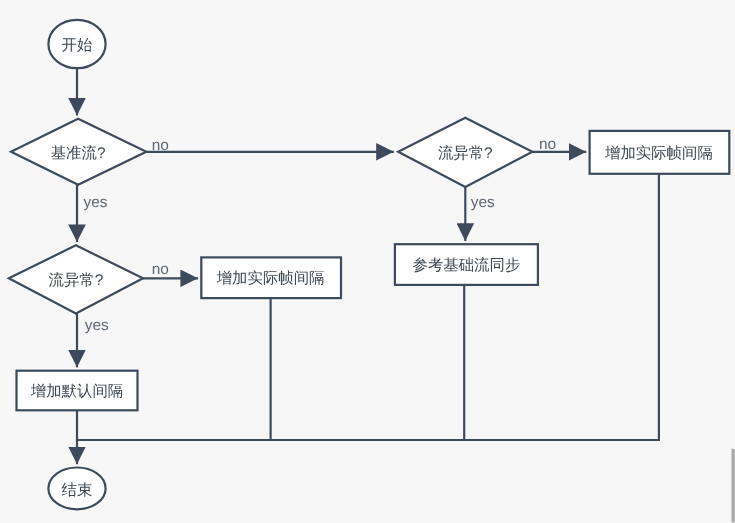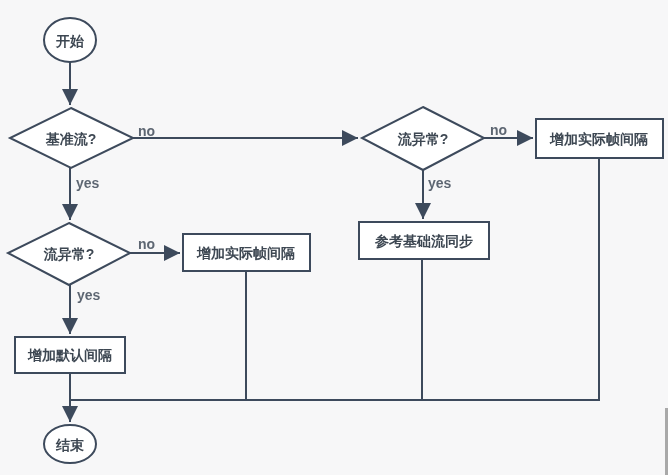--- a/index.html
+++ b/index.html
@@ -10,21 +10,20 @@
     width: 668px;
     height: 475px;
     overflow: hidden;
     background: #f7f7f8;
     font-family: "Liberation Sans", "DejaVu Sans", sans-serif;
   }
   #stage {
     position: relative;
     width: 668px;
     height: 373px;
-    font-weight: bold;
   }
   svg.flowchart {
     position: absolute;
     left: 0;
     top: 0;
   }
   .shape {
     fill: var(--node-fill, #ffffff);
     stroke: var(--stroke, #3d4a5c);
     stroke-width: 2;

